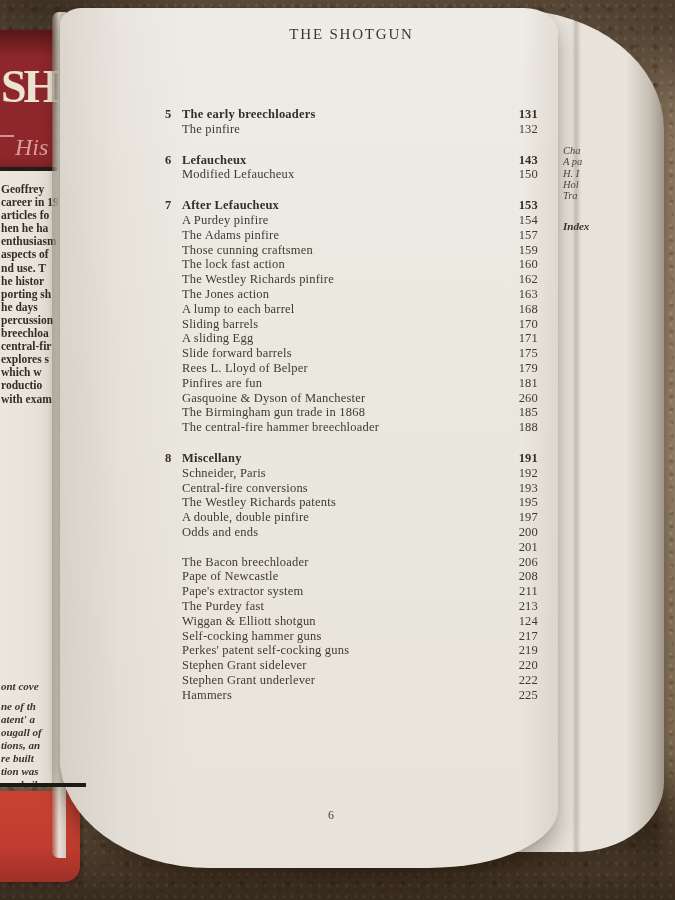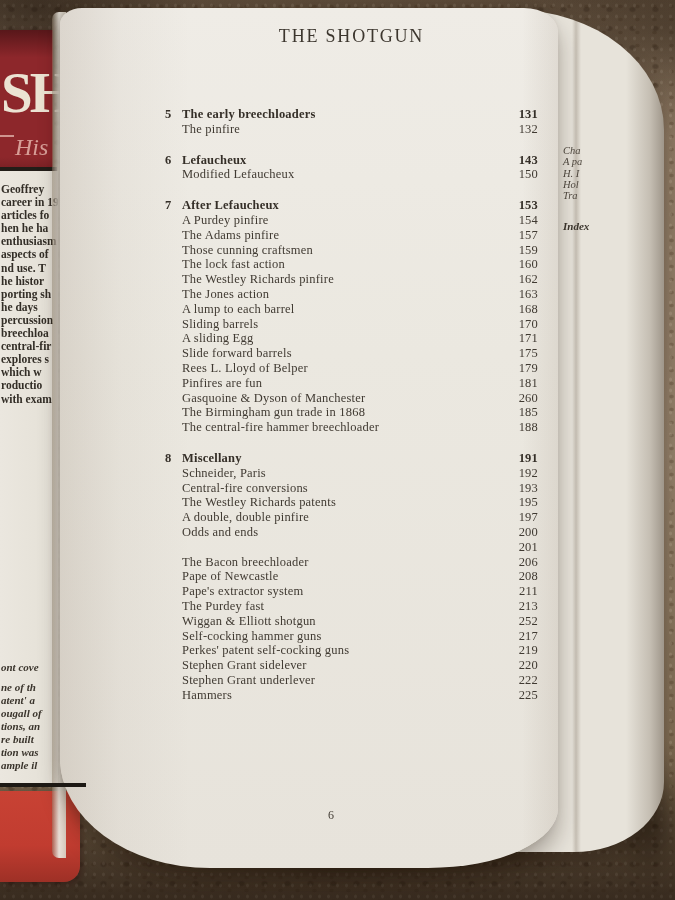--- a/index.html
+++ b/index.html
@@ -35,56 +35,56 @@
     border-radius:6px 150px 90px 20px / 6px 120px 70px 20px;
     box-shadow:0 12px 18px rgba(30,18,8,0.35);}
   .next-page{position:absolute;left:263px;top:135px;width:95px;
     color:#4f483f;font-size:10.5px;line-height:11.3px;white-space:nowrap;font-style:italic;}
   .next-page .idx{margin-top:20px;font-weight:bold;font-size:11px;color:#3c362e;}
 
   
   .jacket-red-top{position:absolute;left:0;top:30px;width:53px;height:138px;
     background:linear-gradient(180deg,#58171a,#8d272b 20%,#8d272b 92%,#7a2125);
     box-shadow:2px 0 4px rgba(40,10,8,0.3);}
-  .jacket-title{position:absolute;left:1px;top:34px;font-size:57px;font-weight:bold;
+  .jacket-title{position:absolute;left:1px;top:34px;font-size:46px;font-weight:bold;
     color:#ece3d3;letter-spacing:-3px;line-height:1;}
   .jacket-script{position:absolute;left:15px;top:104px;font-size:24px;font-style:italic;
     color:#d79e97;}
   .jacket-rule-small{position:absolute;left:0;top:105px;width:14px;height:2px;background:#cf958f;}
 
   .jacket-black-rule{position:absolute;left:0;top:167px;width:57px;height:4px;background:#221d18;}
 
   .flap{position:absolute;left:0;top:171px;width:58px;height:612px;
     background:linear-gradient(90deg,#ebe7df,#e4e0d6);overflow:hidden;}
   .flap-text{position:absolute;left:1px;top:12px;font-size:11.5px;font-weight:bold;
     line-height:13.1px;color:#332e27;white-space:nowrap;}
   .flap-italic{position:absolute;left:1px;top:490px;font-size:11px;font-style:italic;
     font-weight:bold;line-height:13px;color:#3a342c;white-space:nowrap;}
-  .flap-italic div:first-child{margin-bottom:7px;}
+  .flap-italic div:first-child{margin-bottom:7px;margin-top:19px;}
 
   .flap-rule2{position:absolute;left:0;top:783px;width:86px;height:4px;background:#1d1914;z-index:6;}
   .jacket-red-bottom{position:absolute;left:0;top:791px;width:80px;height:91px;
     background:linear-gradient(180deg,#c84234,#c13c30 60%,#9e3026);
     border-radius:0 4px 16px 0;box-shadow:2px 3px 6px rgba(40,10,8,0.35);z-index:3;}
 
   .page-edge-strip{position:absolute;left:52px;top:12px;width:14px;height:846px;z-index:3;
     background:linear-gradient(90deg, rgba(150,135,115,0.45), rgba(235,231,223,0.95) 50%, rgba(214,207,194,0.95));
     border-radius:7px 0 0 7px;}
 
   
   .main-page{position:absolute;left:60px;top:8px;width:498px;height:860px;z-index:4;
     background:
       linear-gradient(90deg, rgba(120,100,80,0.16), rgba(120,100,80,0.05) 60px, rgba(120,100,80,0) 130px),
       linear-gradient(270deg, rgba(120,100,80,0.12), rgba(120,100,80,0) 36px),
       linear-gradient(180deg,#efece6,#ebe8e0 40%,#e7e3db);
     border-radius:22px 34px 130px 150px / 16px 24px 60px 110px;
     box-shadow:0 14px 22px rgba(30,18,8,0.30), -4px 0 10px rgba(40,25,12,0.18);
     color:#403a32;}
   .page-header{position:absolute;top:18px;left:105px;width:373px;text-align:center;
-    font-size:18px;letter-spacing:1.8px;color:#3c362e;white-space:nowrap;}
+    font-size:15px;letter-spacing:1.8px;color:#3c362e;white-space:nowrap;}
   .toc{position:absolute;left:105px;top:99px;width:373px;font-size:12.5px;letter-spacing:0.2px;}
   .toc-section{margin-top:16px;}
   .toc-section:first-child{margin-top:0;}
   .toc-row{display:flex;position:relative;padding-left:17px;line-height:14.8px;}
   .toc-row .chnum{position:absolute;left:0;font-weight:bold;}
   .toc-row .lbl{white-space:nowrap;}
   .toc-row .pg{margin-left:auto;min-width:32px;text-align:right;}
   .toc-chapter{font-weight:bold;color:#352f28;}
   .page-footer{position:absolute;top:800px;left:22px;width:498px;text-align:center;
     font-size:12px;color:#433d35;}
@@ -285,21 +285,21 @@
           <div class="toc-row">
             <span class="lbl">Pape's extractor system</span>
             <span class="pg">211</span>
           </div>
           <div class="toc-row">
             <span class="lbl">The Purdey fast</span>
             <span class="pg">213</span>
           </div>
           <div class="toc-row">
             <span class="lbl">Wiggan &amp; Elliott shotgun</span>
-            <span class="pg">252</span>
+            <span class="pg">124</span>
           </div>
           <div class="toc-row">
             <span class="lbl">Self-cocking hammer guns</span>
             <span class="pg">217</span>
           </div>
           <div class="toc-row">
             <span class="lbl">Perkes' patent self-cocking guns</span>
             <span class="pg">219</span>
           </div>
           <div class="toc-row">

